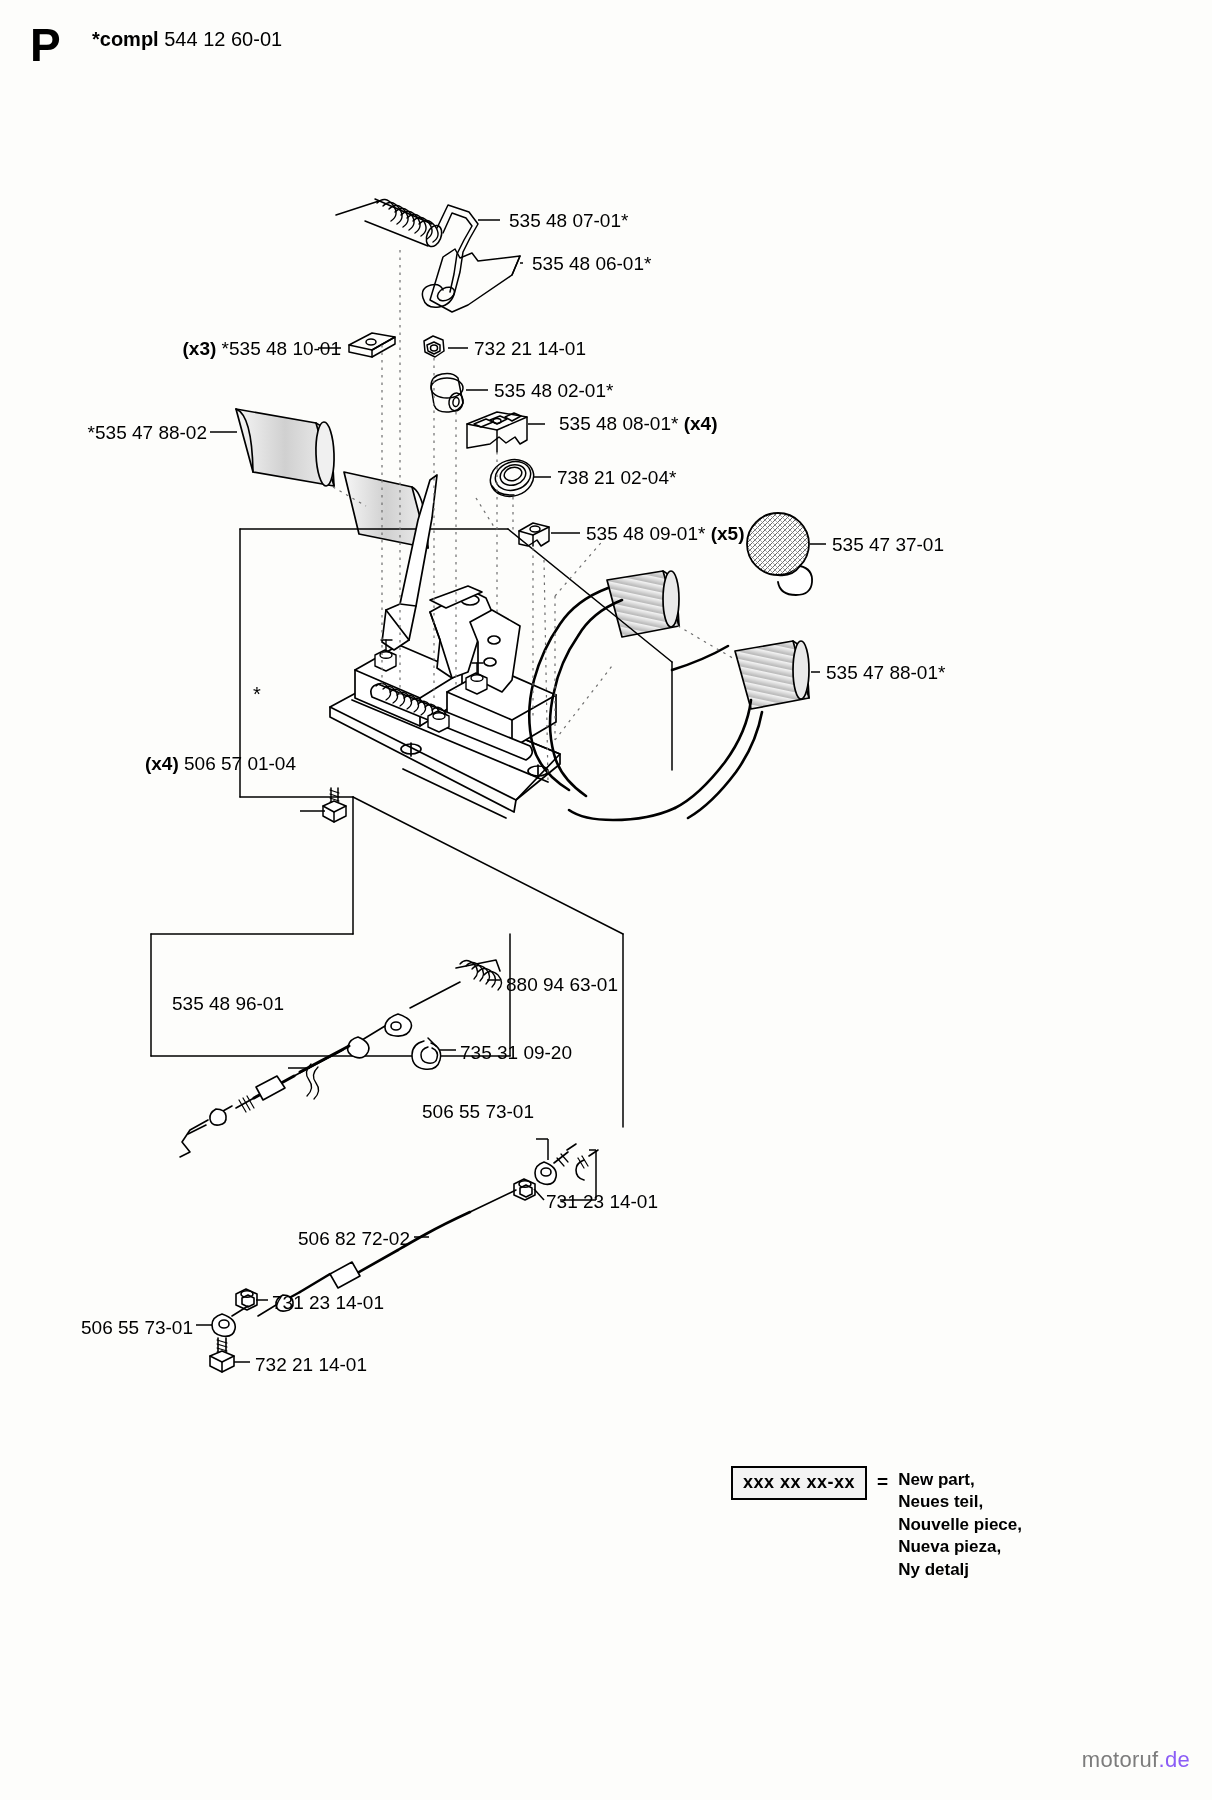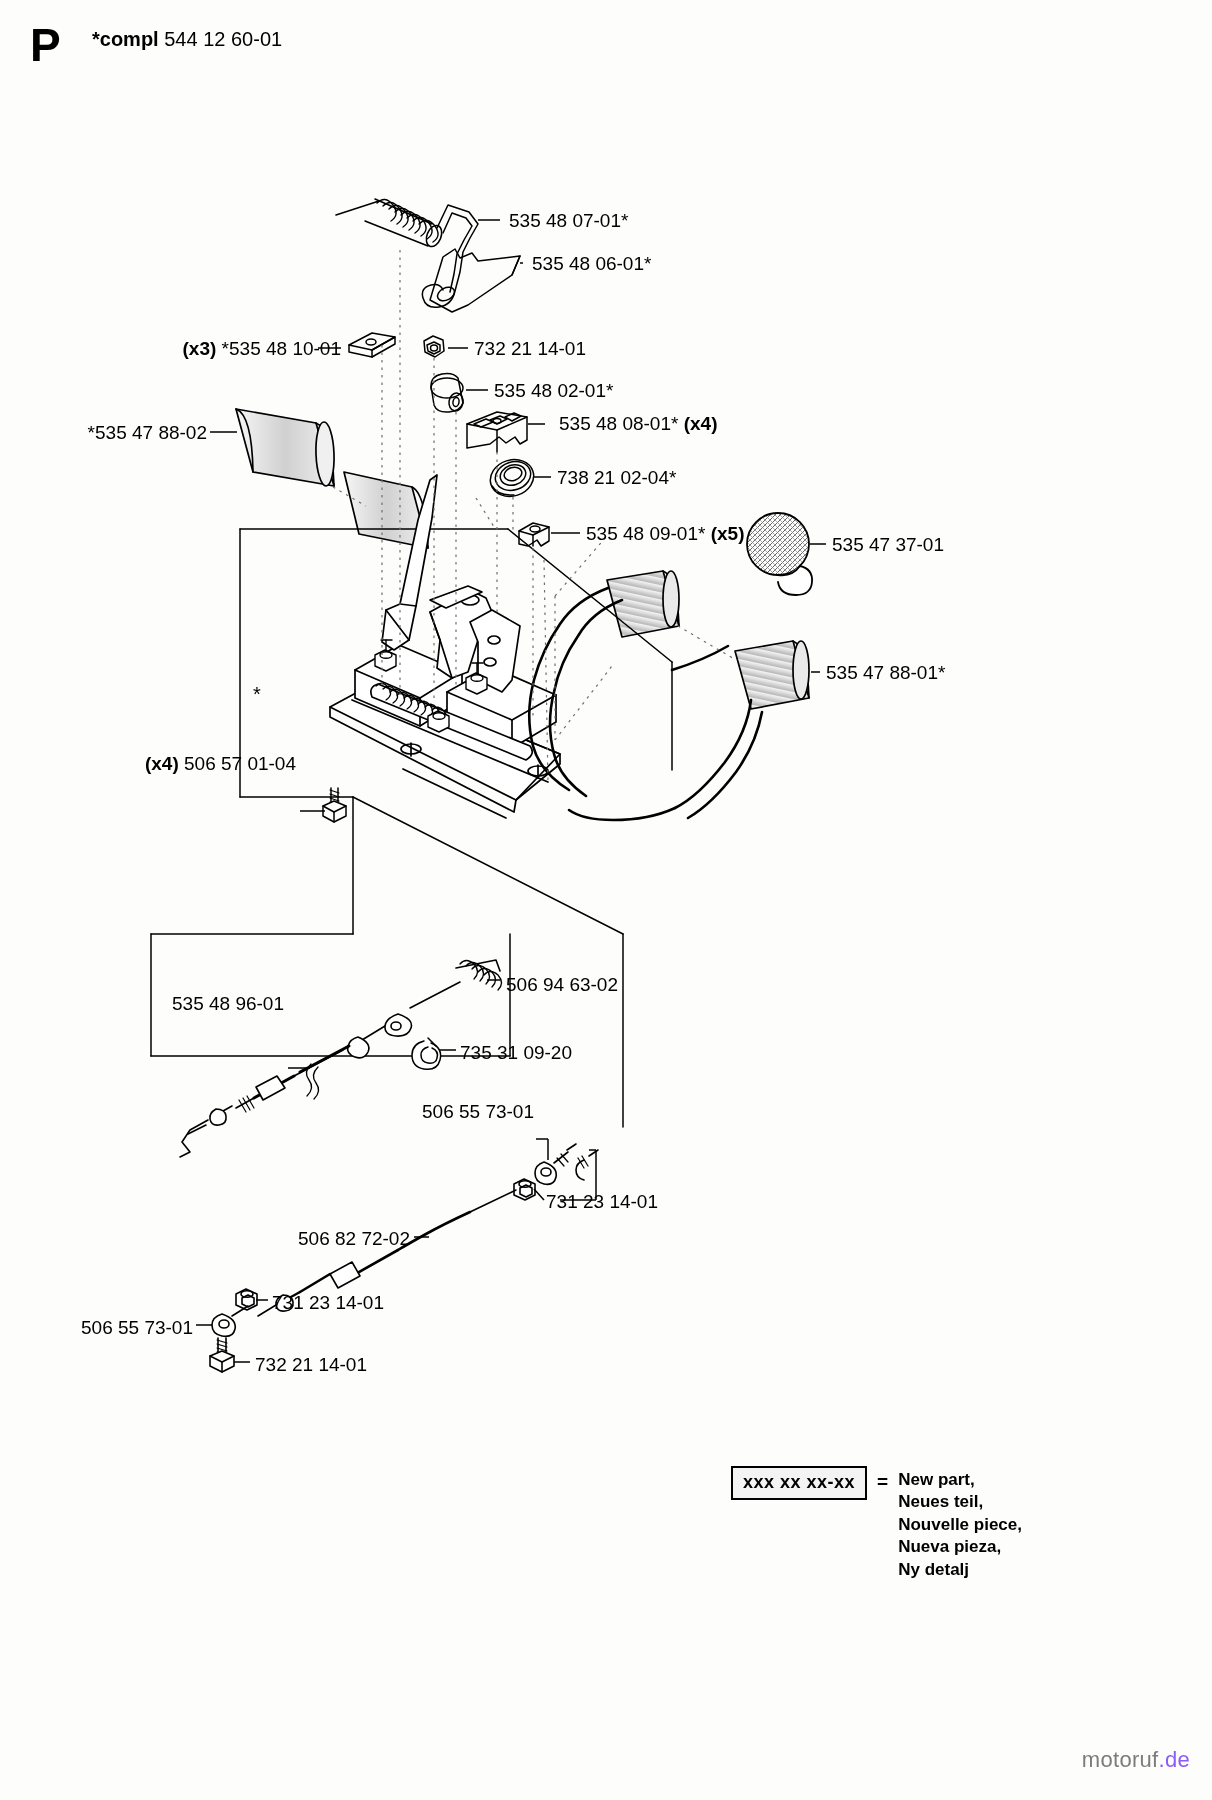--- a/index.html
+++ b/index.html
@@ -448,21 +448,21 @@
   <div class="lbl" style="left:586px;top:524px;"><span>535 48 09-01*</span> <b>(x5)</b></div>
 
   <div class="lbl r" style="left:207px;top:423px;">*535 47 88-02</div>
   <div class="lbl" style="left:832px;top:535px;">535 47 37-01</div>
   <div class="lbl" style="left:826px;top:663px;">535 47 88-01*</div>
 
   <div class="star-mark" style="left:253px;top:684px;">*</div>
 
   <div class="lbl r" style="left:296px;top:754px;"><b>(x4)</b> <span>506 57 01-04</span></div>
 
-  <div class="lbl" style="left:506px;top:975px;">506 94 63-02</div>
+  <div class="lbl" style="left:506px;top:975px;">880 94 63-01</div>
   <div class="lbl r" style="left:284px;top:994px;">535 48 96-01</div>
   <div class="lbl" style="left:460px;top:1043px;">735 31 09-20</div>
 
   <div class="lbl r" style="left:534px;top:1102px;">506 55 73-01</div>
   <div class="lbl" style="left:546px;top:1192px;">731 23 14-01</div>
 
   <div class="lbl r" style="left:410px;top:1229px;">506 82 72-02</div>
   <div class="lbl" style="left:272px;top:1293px;">731 23 14-01</div>
   <div class="lbl r" style="left:193px;top:1318px;">506 55 73-01</div>
   <div class="lbl" style="left:255px;top:1355px;">732 21 14-01</div>

